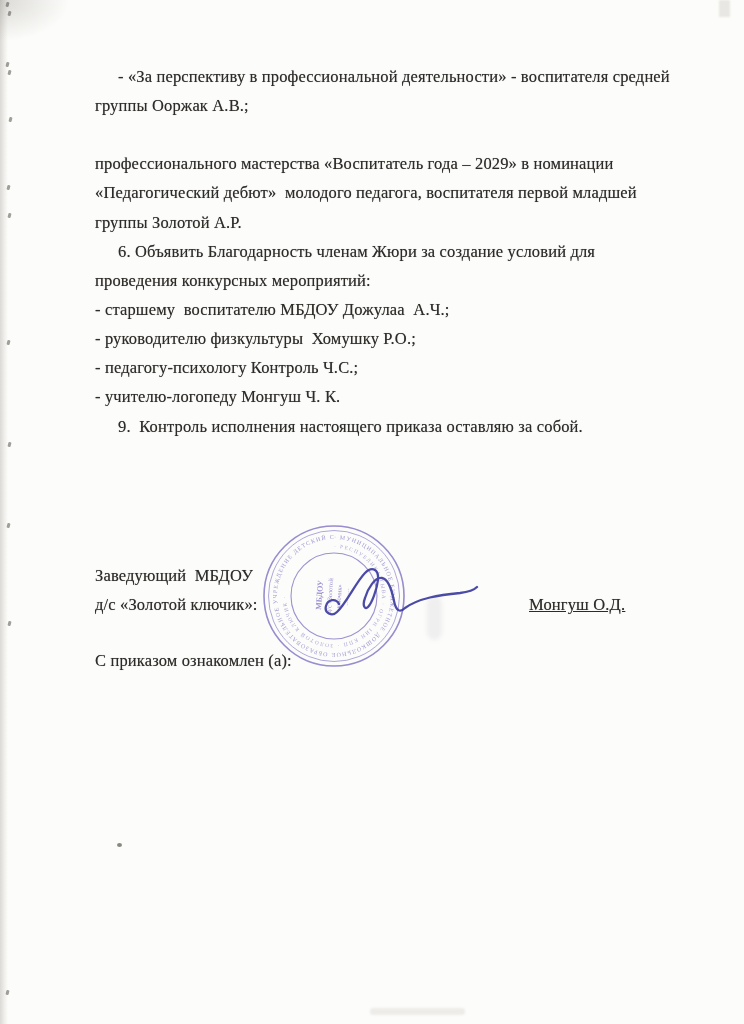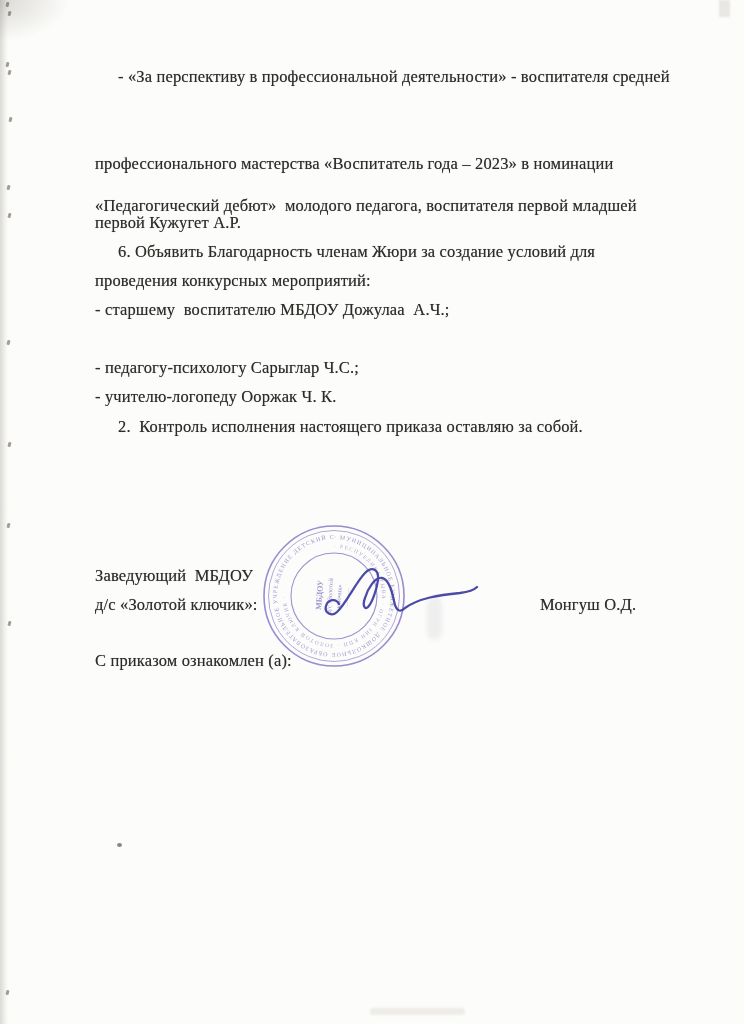--- a/index.html
+++ b/index.html
@@ -7,21 +7,21 @@
   body { font-family:"Liberation Serif", serif; }
   .page { position:relative; width:744px; height:1024px; background:#fcfcfa; overflow:hidden; color:#2e2c29;padding-left:20px; }
 
   
   .doc-line {
     position:absolute; left:95px; height:29px; line-height:29px;
     font-size:16.5px; letter-spacing:.15px; white-space:pre;
     color:#2e2c29; text-shadow:0 0 .7px rgba(46,44,41,.55);
   }
   .ind { text-indent:23px; }
-  .signer-name { left:540px; }
+  .signer-name { left:529px;text-decoration:underline; }
 
   
   .edge-left { position:absolute; left:0; top:0; width:8px; height:1024px;
     background:linear-gradient(90deg, rgba(125,118,105,.26), rgba(125,118,105,.10) 55%, rgba(125,118,105,0)); }
   .corner-tl { position:absolute; left:0; top:0; width:70px; height:42px;
     background:radial-gradient(ellipse at 0 0, rgba(100,95,85,.22), transparent 70%); }
   .mk { position:absolute; width:3px; height:5px; background:rgba(70,66,58,.5);
     border-radius:1px; transform:rotate(14deg); }
   .speck { position:absolute; left:117px; top:843px; width:5px; height:4px;
     background:rgba(60,56,48,.6); border-radius:50%; }
@@ -53,29 +53,31 @@
   <div class="mk" style="left:8px;top:442px"></div>
   <div class="mk" style="left:7px;top:523px"></div>
   <div class="mk" style="left:8px;top:621px"></div>
   <div class="mk" style="left:6px;top:990px"></div>
   <div class="speck"></div>
   <div class="smudge-b"></div>
   <div class="mark-rt"></div>
   <div class="smudge-sig"></div>
 
   <div class="doc-line ind" style="top:62px">- «За перспективу в профессиональной деятельности» - воспитателя средней</div>
-  <div class="doc-line" style="top:149px">профессионального мастерства «Воспитатель года – 2023» в номинации</div>
-  <div class="doc-line" style="top:191px">«Педагогический дебют»  молодого педагога, воспитателя первой младшей</div>
-  <div class="doc-line" style="top:208px">первой Кужугет А.Р.</div>
+  <div class="doc-line" style="top:91px">группы Ооржак А.В.;</div>
+  <div class="doc-line" style="top:149px">профессионального мастерства «Воспитатель года – 2029» в номинации</div>
+  <div class="doc-line" style="top:178px">«Педагогический дебют»  молодого педагога, воспитателя первой младшей</div>
+  <div class="doc-line" style="top:208px">группы Золотой А.Р.</div>
   <div class="doc-line ind" style="top:237px">6. Объявить Благодарность членам Жюри за создание условий для</div>
   <div class="doc-line" style="top:266px">проведения конкурсных мероприятий:</div>
   <div class="doc-line" style="top:295px">- старшему  воспитателю МБДОУ Дожулаа  А.Ч.;</div>
-  <div class="doc-line" style="top:353px">- педагогу-психологу Сарыглар Ч.С.;</div>
-  <div class="doc-line" style="top:382px">- учителю-логопеду Ооржак Ч. К.</div>
-  <div class="doc-line ind" style="top:412px">2.  Контроль исполнения настоящего приказа оставляю за собой.</div>
+  <div class="doc-line" style="top:324px">- руководителю физкультуры  Хомушку Р.О.;</div>
+  <div class="doc-line" style="top:353px">- педагогу-психологу Контроль Ч.С.;</div>
+  <div class="doc-line" style="top:382px">- учителю-логопеду Монгуш Ч. К.</div>
+  <div class="doc-line ind" style="top:412px">9.  Контроль исполнения настоящего приказа оставляю за собой.</div>
 
   <div class="doc-line" style="top:561px">Заведующий  МБДОУ</div>
   <div class="doc-line" style="top:590px">д/с «Золотой ключик»:</div>
   <div class="doc-line signer-name" style="top:590px">Монгуш О.Д.</div>
   <div class="doc-line" style="top:646px">С приказом ознакомлен (а):</div>
 
   <svg class="stamp-svg" width="164" height="164" viewBox="0 0 164 164">
     <defs>
       <path id="ringO" d="M 82 25 a 57 57 0 1 1 -0.02 0" fill="none"></path>
       <path id="ringI" d="M 82 34 a 48 48 0 1 1 -0.02 0" fill="none"></path>

